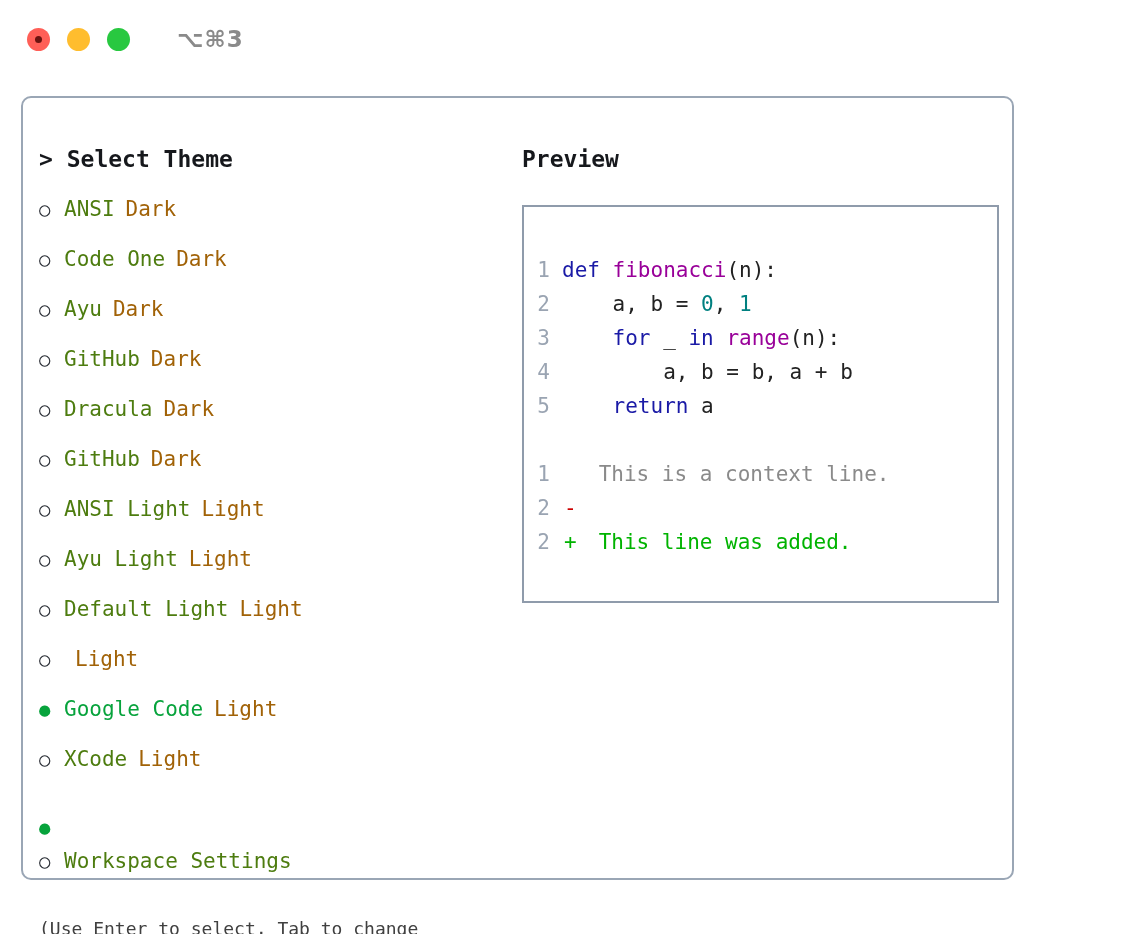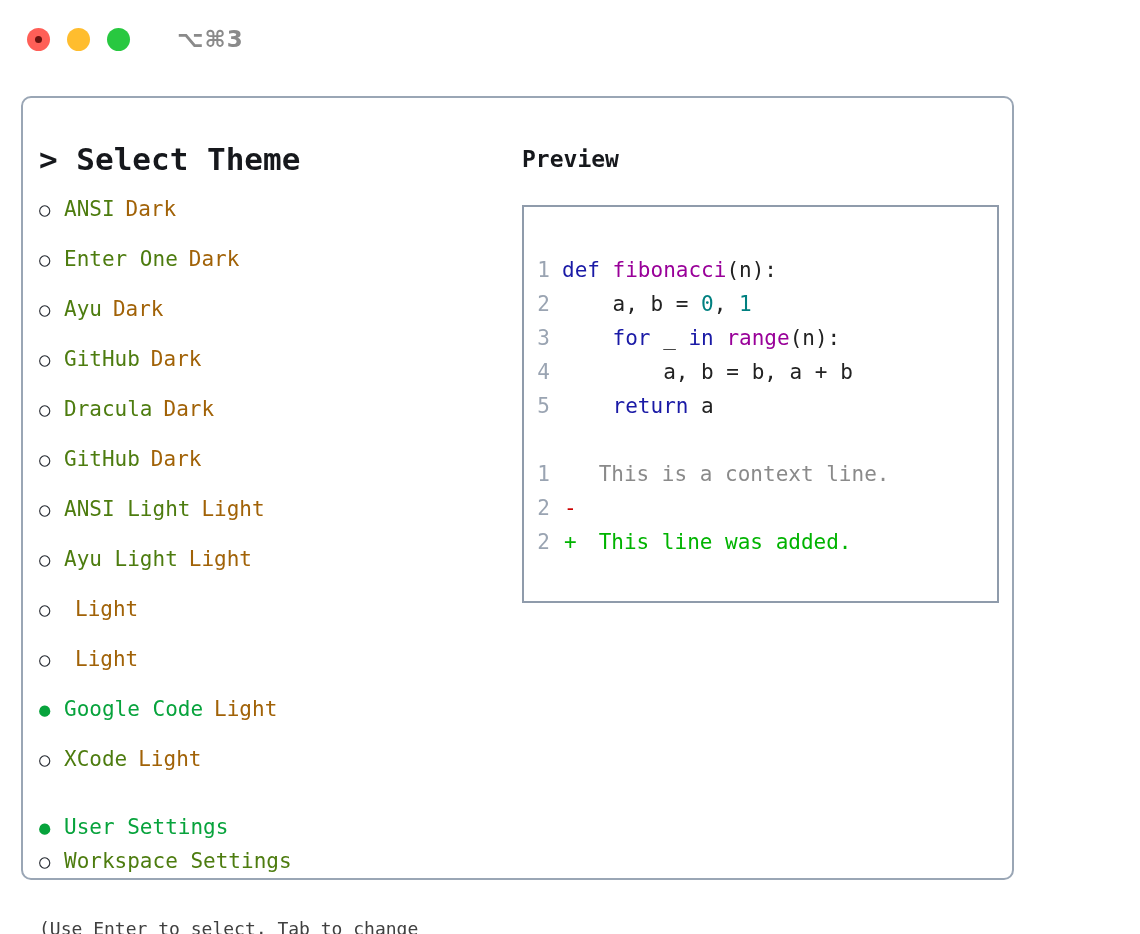--- a/index.html
+++ b/index.html
@@ -91,21 +91,21 @@
   }
 
   
   .left-col {
     width: 462px;
     flex: 0 0 462px;
   }
 
   .section-title {
     font-family: "DejaVu Sans Mono", monospace;
-    font-size: 31px;
+    font-size: 23px;
     font-weight: 700;
     color: #16181c;
     line-height: 34px;
     white-space: pre;
   }
 
   .opt-list { margin-top: 0; }
 
   .opt {
     display: flex;
@@ -225,38 +225,38 @@
 
   <div class="panel">
     <div class="panel-inner">
 
       <div class="left-col">
 
         <div class="section-title">&gt; Select Theme</div>
 
         <div class="opt-list" id="theme-list">
             <div class="opt"><span class="marker">○</span><span class="label">ANSI</span><span class="tag">Dark</span></div>
-            <div class="opt"><span class="marker">○</span><span class="label">Enter One</span><span class="tag">Dark</span></div>
+            <div class="opt"><span class="marker">○</span><span class="label">Code One</span><span class="tag">Dark</span></div>
             <div class="opt"><span class="marker">○</span><span class="label">Ayu</span><span class="tag">Dark</span></div>
             <div class="opt"><span class="marker">○</span><span class="label">GitHub</span><span class="tag">Dark</span></div>
             <div class="opt"><span class="marker">○</span><span class="label">Dracula</span><span class="tag">Dark</span></div>
             <div class="opt"><span class="marker">○</span><span class="label">GitHub</span><span class="tag">Dark</span></div>
             <div class="opt"><span class="marker">○</span><span class="label">ANSI Light</span><span class="tag">Light</span></div>
             <div class="opt"><span class="marker">○</span><span class="label">Ayu Light</span><span class="tag">Light</span></div>
-            <div class="opt"><span class="marker">○</span><span class="tag">Light</span></div>
+            <div class="opt"><span class="marker">○</span><span class="label">Default Light</span><span class="tag">Light</span></div>
             <div class="opt"><span class="marker">○</span><span class="tag">Light</span></div>
             <div class="opt selected"><span class="marker">●</span><span class="label">Google Code</span><span class="tag">Light</span></div>
             <div class="opt"><span class="marker">○</span><span class="label">XCode</span><span class="tag">Light</span></div>
           </div>
 
         <div class="spacer-sm"></div>
 
 
         <div class="opt-list" id="apply-list">
-            <div class="opt selected"><span class="marker">●</span><span class="label">User Settings</span></div>
+            <div class="opt selected"><span class="marker">●</span></div>
             <div class="opt"><span class="marker">○</span><span class="label">Workspace Settings</span></div>
           </div>
 
         <div class="hint">(Use Enter to select, Tab to change focus)</div>
       </div>
 
       <div class="right-col">
         <div class="preview-title">Preview</div>
 
         <div class="preview-box">

